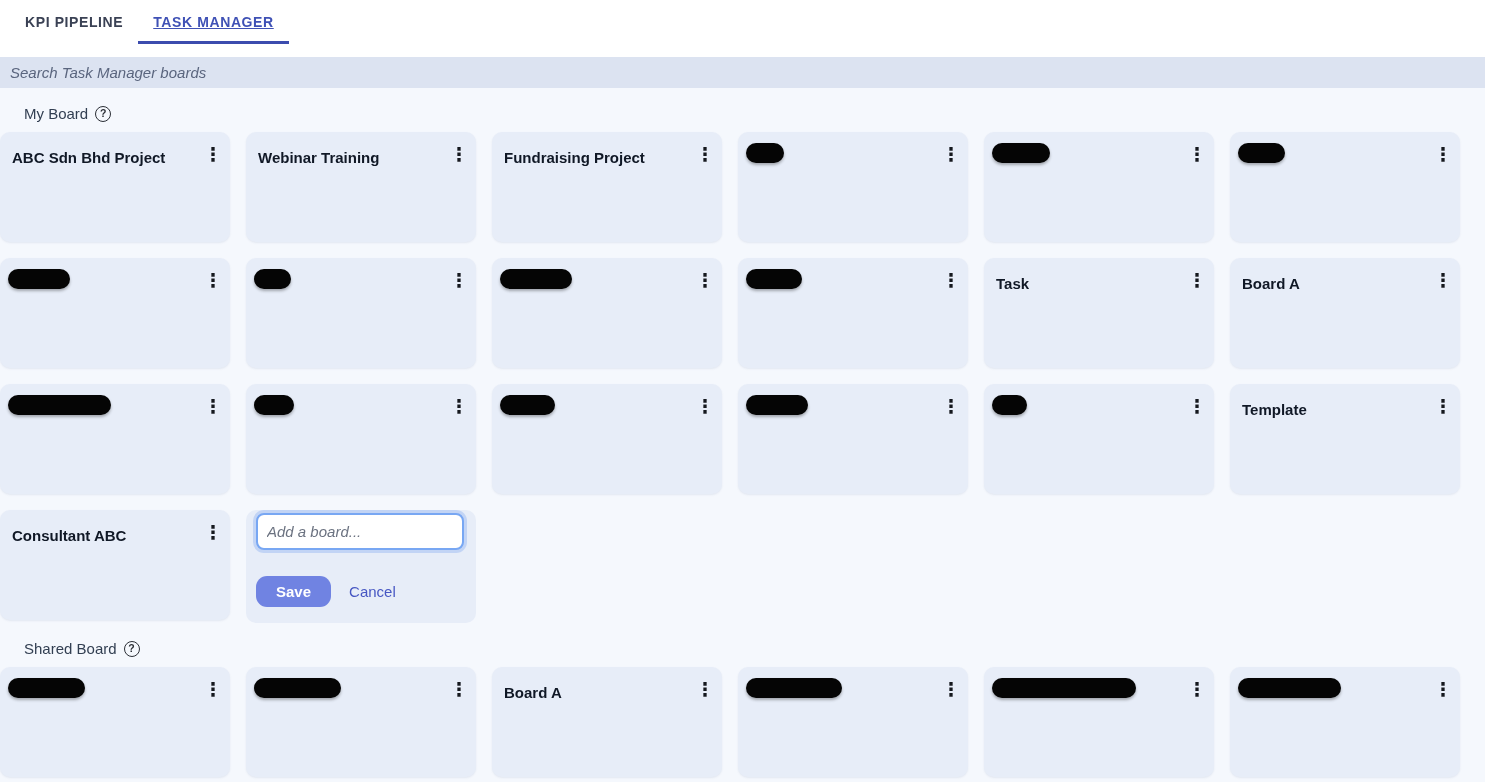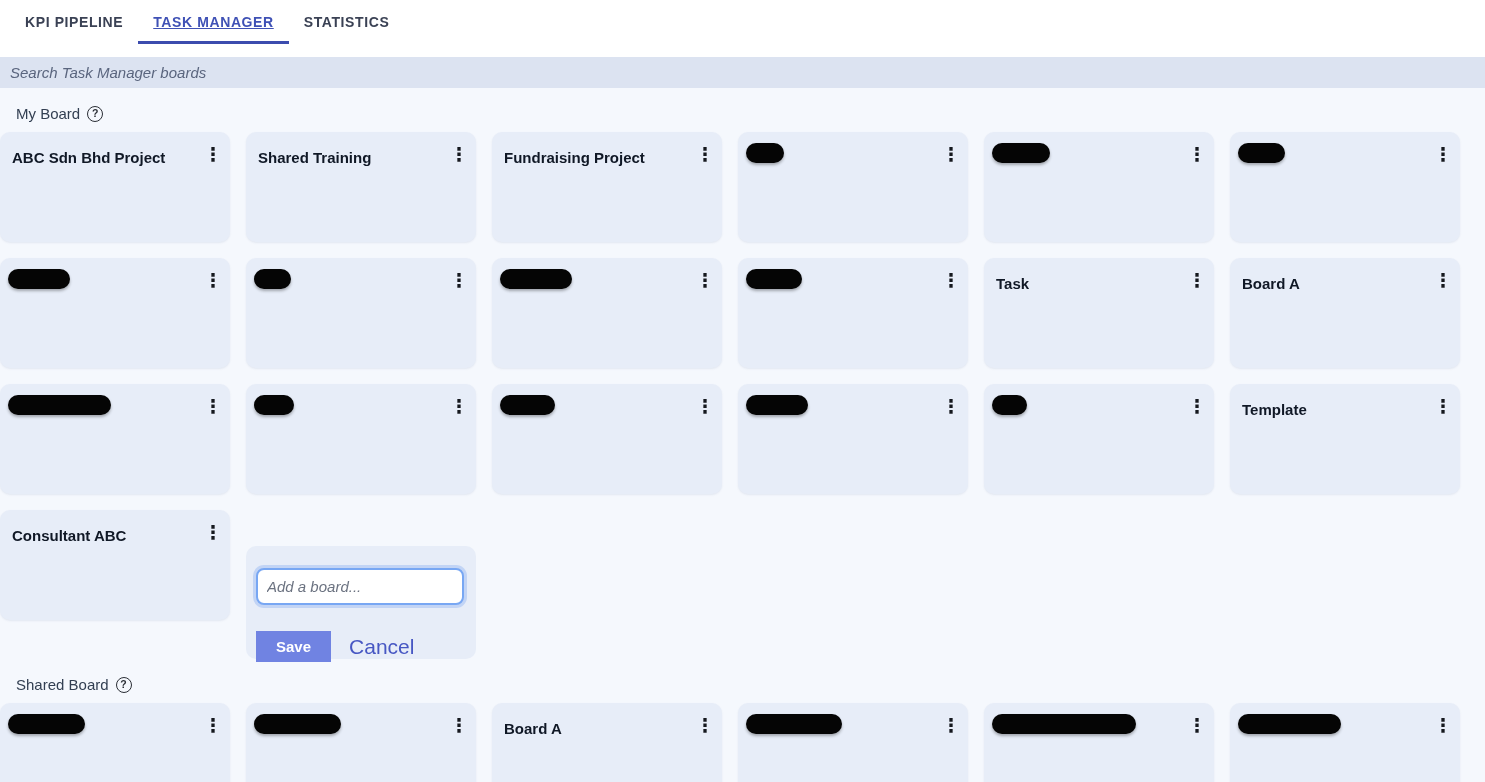--- a/index.html
+++ b/index.html
@@ -26,21 +26,21 @@
   .search-row { height: 31px; background: #dce3f1; display: flex; align-items: center; }
   .search-row input {
     width: 100%; height: 100%; border: none; outline: none; background: transparent;
     padding: 6px 10px; font-style: italic; font-size: 15px; color: #3c475c;
     font-family: "Liberation Sans", "DejaVu Sans", sans-serif;
   }
   .search-row input::placeholder { color: #5a657e; opacity: 1; }
   
   .section-head {
     display: flex; align-items: center; gap: 7px;
-    margin: 17px 0 10px 0; padding-left: 16px;
+    margin: 17px 0 10px 0; padding-left: 24px;
     font-size: 15px; color: #323f52;
   }
   .help-icon {
     width: 16px; height: 16px; border: 1.6px solid #2b2f36; border-radius: 50%;
     display: inline-flex; align-items: center; justify-content: center;
     font-size: 10.5px; font-weight: 700; color: #2b2f36; cursor: pointer;
     line-height: 1;
   }
   .grid {
     display: grid; grid-template-columns: repeat(6, 230px);
@@ -61,49 +61,48 @@
     margin-top: 1px; margin-left: -4px;
     box-shadow: 0 2px 3px rgba(0,0,0,0.3);
   }
   .kebab {
     position: absolute; top: 9px; right: 8px; width: 18px; height: 26px;
     display: flex; align-items: center; justify-content: center; cursor: pointer;
     color: #15181e; font-size: 19px; font-weight: 700; line-height: 1;
   }
   
   .add-card {
-    height: 113px; background: #e7edf8; border-radius: 10px; padding: 22px 10px; margin-top: 36px;
+    height: 113px; background: #e7edf8; border-radius: 10px; padding: 3px 10px;
   }
   .add-input {
     width: 208px; height: 37px; background: #ffffff;
     border: 2px solid #78a7f3; border-radius: 8px;
     box-shadow: 0 0 0 3px rgba(148, 181, 241, 0.45);
     padding: 0 9px; font-size: 15px; font-style: italic; color: #2e3340;
     outline: none;
     font-family: "Liberation Sans", "DejaVu Sans", sans-serif;
   }
   .add-input::placeholder { color: #6b7280; opacity: 1; font-style: italic; }
   .form-actions { display: flex; align-items: center; margin-top: 26px; }
   .save-btn {
-    background: #7083e2; color: #ffffff; border: none; border-radius: 0;
+    background: #7083e2; color: #ffffff; border: none; border-radius: 11px;
     padding: 7px 20px; font-size: 15px; font-weight: 700; cursor: pointer;
     font-family: "Liberation Sans", "DejaVu Sans", sans-serif;
   }
   .cancel-link {
-    margin-left: 18px; color: #4757c3; font-size: 21px; cursor: pointer;
+    margin-left: 18px; color: #4757c3; font-size: 15px; cursor: pointer;
   }
 </style>
 </head>
 <body>
 
 <div class="header">
   <div class="tabbar">
     <div class="tab">KPI PIPELINE</div>
     <div class="tab active">TASK MANAGER</div>
-    <div class="tab">STATISTICS</div>
   </div>
 </div>
 
 <div class="search-row">
   <input type="text" placeholder="Search Task Manager boards" style="">
 </div>
 
 <div id="sections-root">
   <div class="section">
     <div class="section-head">
@@ -111,21 +110,21 @@
       <span class="help-icon">?</span>
     </div>
     <div class="grid">
   <div class="card">
     <span class="card-title">ABC Sdn Bhd Project</span>
     <span class="pill" hidden=""></span>
     <span class="kebab">⋮</span>
   </div>
 
   <div class="card">
-    <span class="card-title">Shared Training</span>
+    <span class="card-title">Webinar Training</span>
     <span class="pill" hidden=""></span>
     <span class="kebab">⋮</span>
   </div>
 
   <div class="card">
     <span class="card-title">Fundraising Project</span>
     <span class="pill" hidden=""></span>
     <span class="kebab">⋮</span>
   </div>
 

